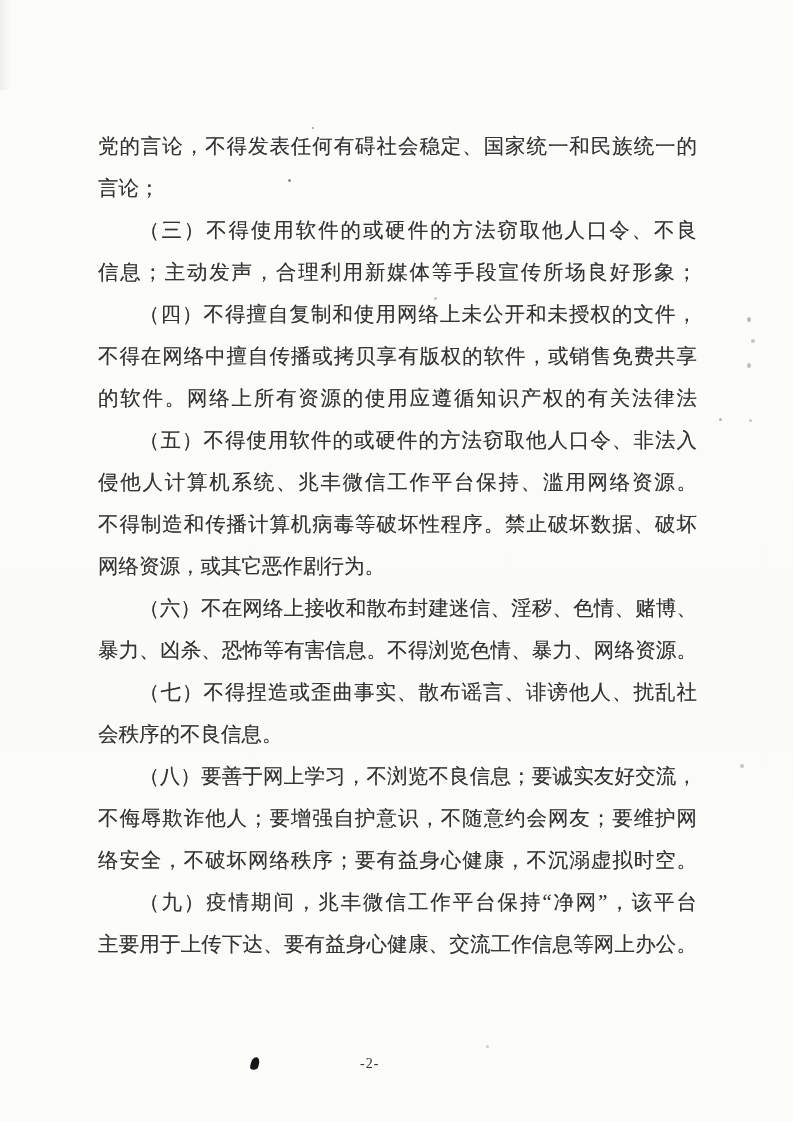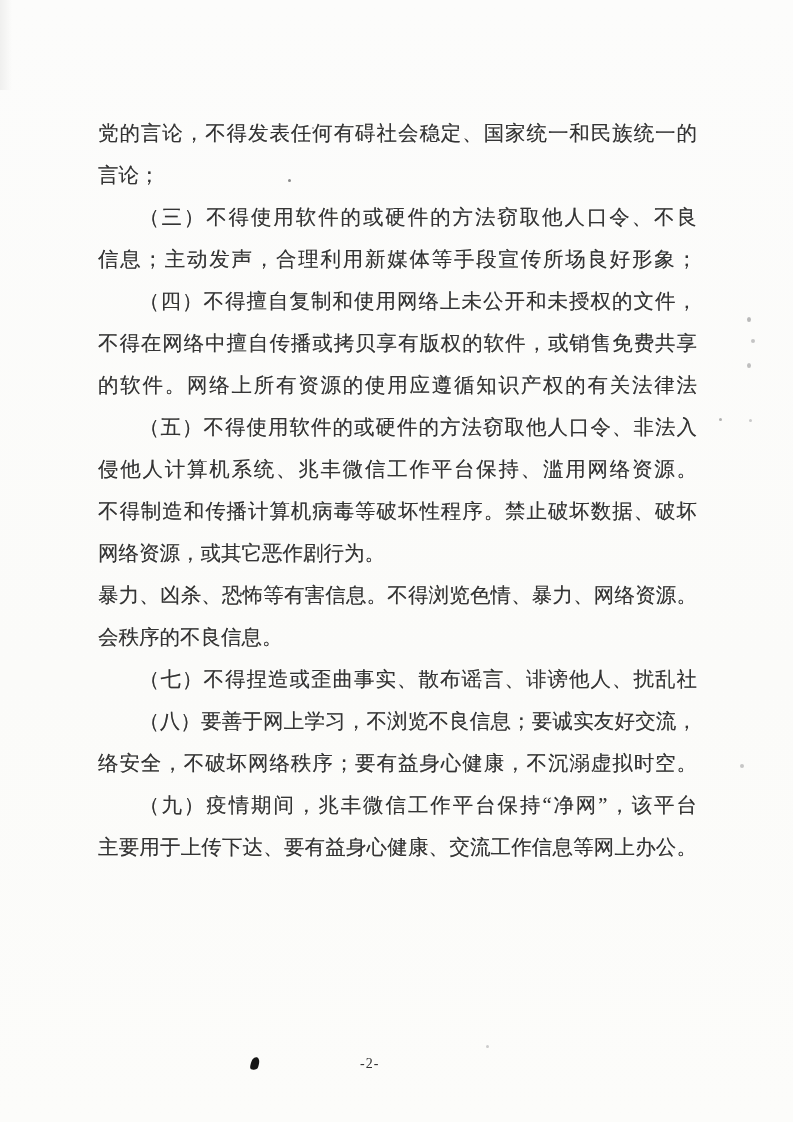--- a/index.html
+++ b/index.html
@@ -23,21 +23,21 @@
   .corner-shade {
     position: absolute;
     left: 0; top: 0;
     width: 12px; height: 90px;
     background: linear-gradient(to right, rgba(0,0,0,0.05), rgba(0,0,0,0));
     pointer-events: none;
   }
   .textblock {
     position: absolute;
     left: 98px;
-    top: 112px;
+    top: 125px;
     width: 599px;
   }
   .line {
     height: 42px;
     line-height: 42px;
     font-size: 20.5px;
     color: #343434;
     text-shadow: 0 0 0.5px rgba(60,60,60,0.55);
     white-space: nowrap;
   }
@@ -92,24 +92,26 @@
       <div class="line">言论；</div>
       <div class="line indent justify">（三）不得使用软件的或硬件的方法窃取他人口令、不良</div>
       <div class="line justify">信息；主动发声，合理利用新媒体等手段宣传所场良好形象；</div>
       <div class="line indent justify">（四）不得擅自复制和使用网络上未公开和未授权的文件，</div>
       <div class="line justify">不得在网络中擅自传播或拷贝享有版权的软件，或销售免费共享</div>
       <div class="line justify">的软件。网络上所有资源的使用应遵循知识产权的有关法律法</div>
       <div class="line indent justify">（五）不得使用软件的或硬件的方法窃取他人口令、非法入</div>
       <div class="line justify">侵他人计算机系统、兆丰微信工作平台保持、滥用网络资源。</div>
       <div class="line justify">不得制造和传播计算机病毒等破坏性程序。禁止破坏数据、破坏</div>
       <div class="line">网络资源，或其它恶作剧行为。</div>
+      <div class="line indent justify">（六）不在网络上接收和散布封建迷信、淫秽、色情、赌博、</div>
       <div class="line justify">暴力、凶杀、恐怖等有害信息。不得浏览色情、暴力、网络资源。</div>
+      <div class="line indent justify">（七）不得捏造或歪曲事实、散布谣言、诽谤他人、扰乱社</div>
       <div class="line">会秩序的不良信息。</div>
-      <div class="line indent justify">（七）不得捏造或歪曲事实、散布谣言、诽谤他人、扰乱社</div>
       <div class="line indent justify">（八）要善于网上学习，不浏览不良信息；要诚实友好交流，</div>
+      <div class="line justify">不侮辱欺诈他人；要增强自护意识，不随意约会网友；要维护网</div>
       <div class="line justify">络安全，不破坏网络秩序；要有益身心健康，不沉溺虚拟时空。</div>
       <div class="line indent justify">（九）疫情期间，兆丰微信工作平台保持“净网”，该平台</div>
       <div class="line justify">主要用于上传下达、要有益身心健康、交流工作信息等网上办公。</div>
     </div>
 
   <div class="footer-pagenum">-2-</div>
 
   <div class="speck speck-comma"></div>
   <div class="speck speck-1"></div>
   <div class="speck speck-2"></div>

